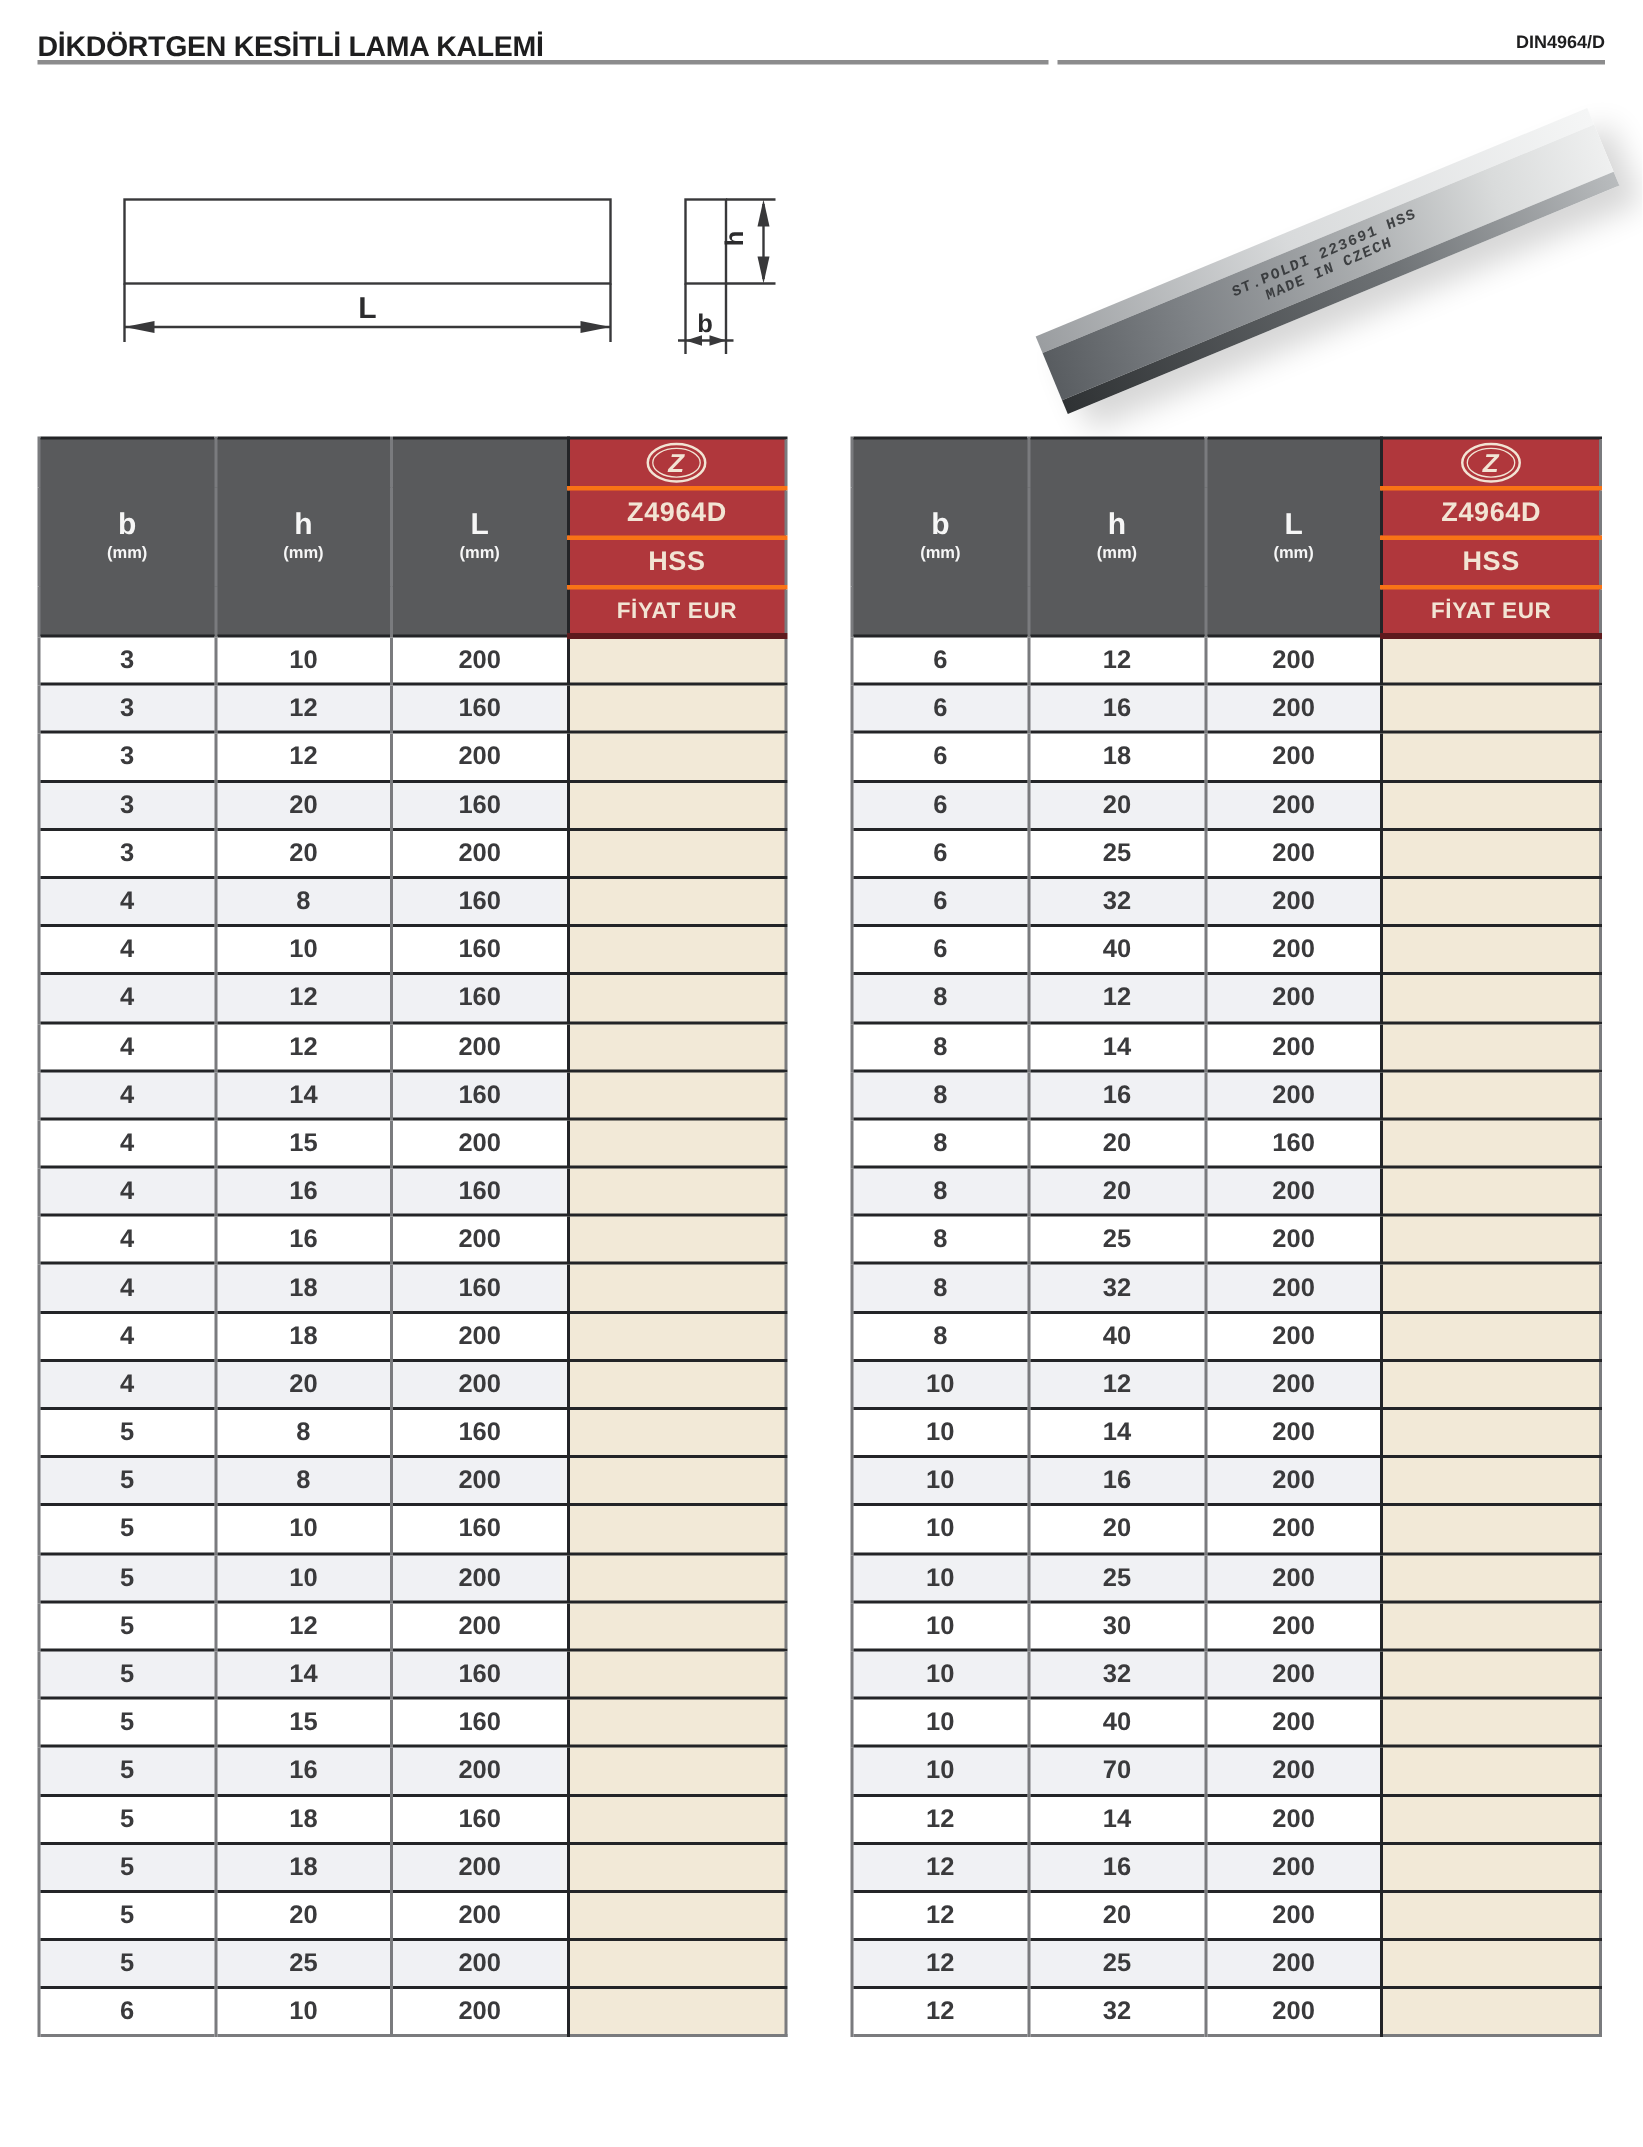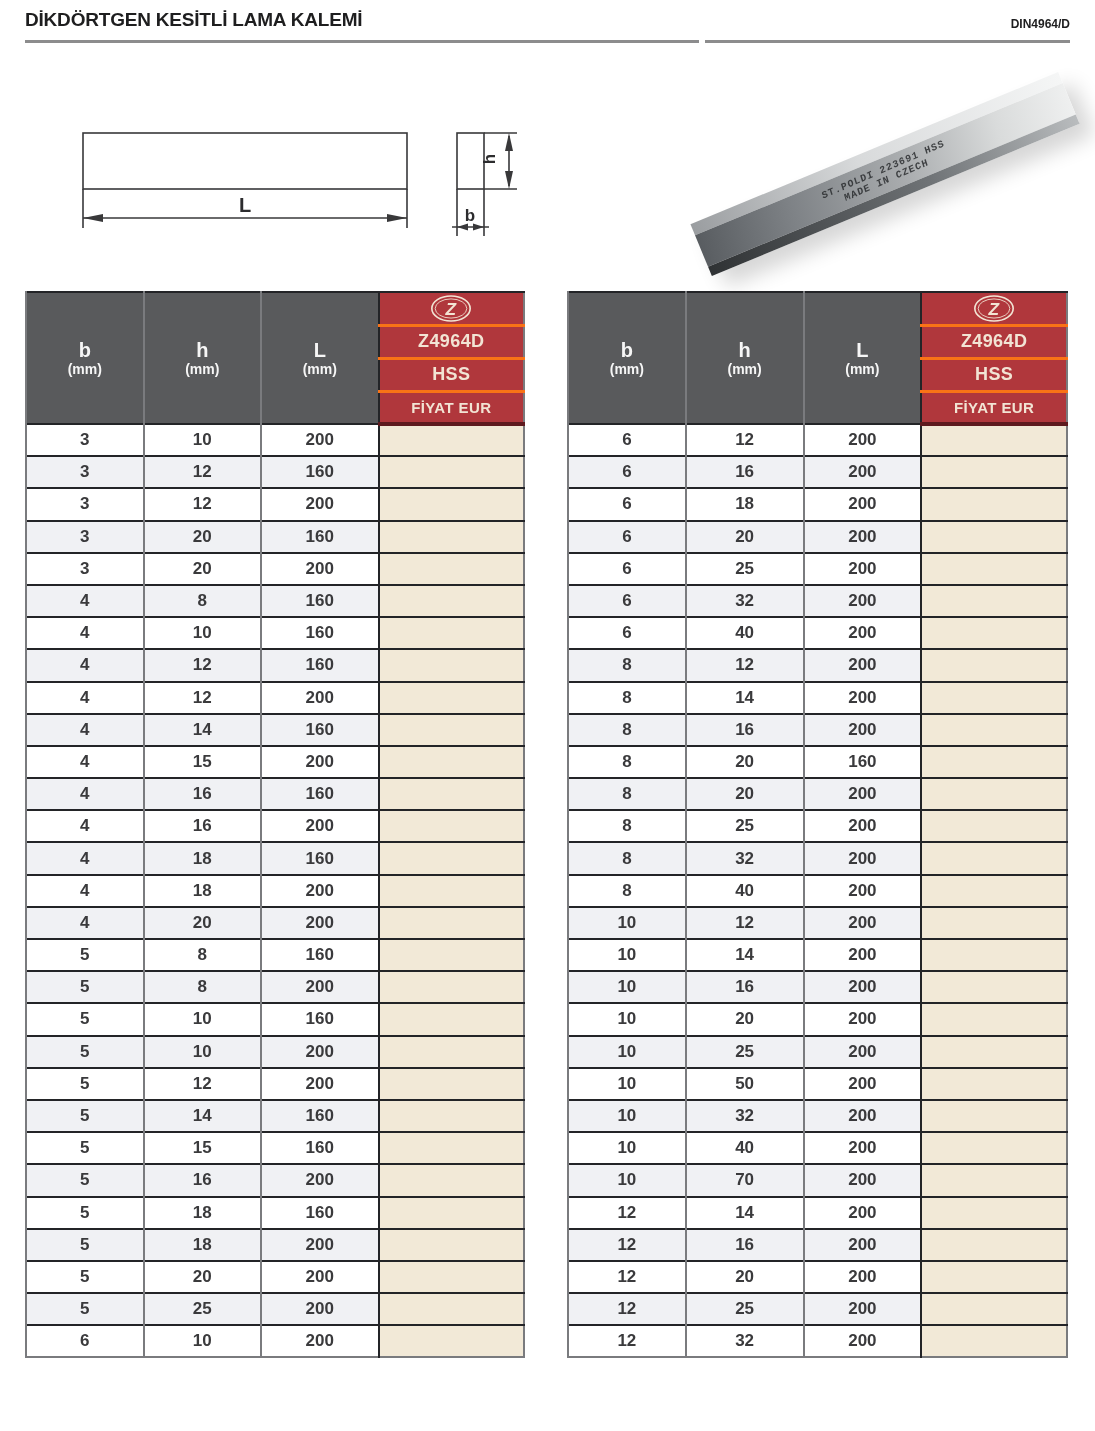--- a/index.html
+++ b/index.html
@@ -13,22 +13,22 @@
     --text-dark:#3A3A3C;
     --cream:#F2E4D4;
   }
   *{box-sizing:border-box;}
   html,body{margin:0;padding:0;}
   body{
     width:1095px;height:1431px;position:relative;background:#ffffff;
     font-family:"Liberation Sans",sans-serif;overflow:hidden;
   }
   
-  .page-header{position:absolute;top:9px;left:25px;width:1045px;
-    display:flex;justify-content:space-between;align-items:flex-end;}
+  .page-header{position:absolute;top:21px;left:25px;width:1045px;
+    display:flex;justify-content:space-between;align-items:flex-start;}
   .page-title{font-size:19px;font-weight:800;color:#1e1e1f;letter-spacing:-0.2px;}
   .page-standard{font-size:12px;font-weight:800;color:#1e1e1f;}
   .rule-seg{position:absolute;top:40px;height:3px;background:#8C8C8D;}
   .rule-left{left:25px;width:674px;}
   .rule-right{left:705px;width:365px;}
 
   
   .tech-drawing{position:absolute;left:25px;top:95px;width:530px;height:150px;}
 
   
@@ -52,21 +52,21 @@
   .table-wrap.left{left:25px;width:500px;}
   .table-wrap.right{left:567px;width:501px;}
   table{border-collapse:collapse;table-layout:fixed;width:100%;
     border:2px solid var(--border-gray);border-top:2px solid var(--border-dark);}
   col.c-b,col.c-h,col.c-l{width:23.6%;}
   col.c-p{width:29.2%;}
   th,td{padding:0;margin:0;}
   th.dim{background:var(--header-gray);color:#f6f6f6;vertical-align:middle;
     border-left:2px solid var(--border-gray);}
   .dim-letter{font-size:20px;font-weight:800;line-height:22px;}
-  .dim-unit{font-size:14px;font-weight:700;line-height:16px;}
+  .dim-unit{font-size:11px;font-weight:700;line-height:16px;}
   th.brand{background:var(--brand-red);color:var(--cream);height:33px;
     font-size:18px;font-weight:800;letter-spacing:.4px;
     border-left:2px solid var(--border-dark);
     border-top:3px solid #f97316;text-align:center;vertical-align:middle;}
   th.brand.logo-cell{border-top:2px solid var(--border-dark);}
   th.brand.brand-last{font-size:15px;border-bottom:4px solid var(--brand-red-dark);}
   .logo{width:46px;height:29px;display:inline-block;vertical-align:middle;}
   tbody td{height:32.2px;text-align:center;font-size:17px;font-weight:700;
     color:var(--text-dark);border-top:2px solid var(--border-dark);
     border-left:2px solid var(--border-gray);background:#ffffff;}
@@ -504,21 +504,21 @@
           <td class="price"></td>
         </tr>
         <tr>
           <td>10</td>
           <td>25</td>
           <td>200</td>
           <td class="price"></td>
         </tr>
         <tr>
           <td>10</td>
-          <td>50</td>
+          <td>30</td>
           <td>200</td>
           <td class="price"></td>
         </tr>
         <tr>
           <td>10</td>
           <td>32</td>
           <td>200</td>
           <td class="price"></td>
         </tr>
         <tr>

